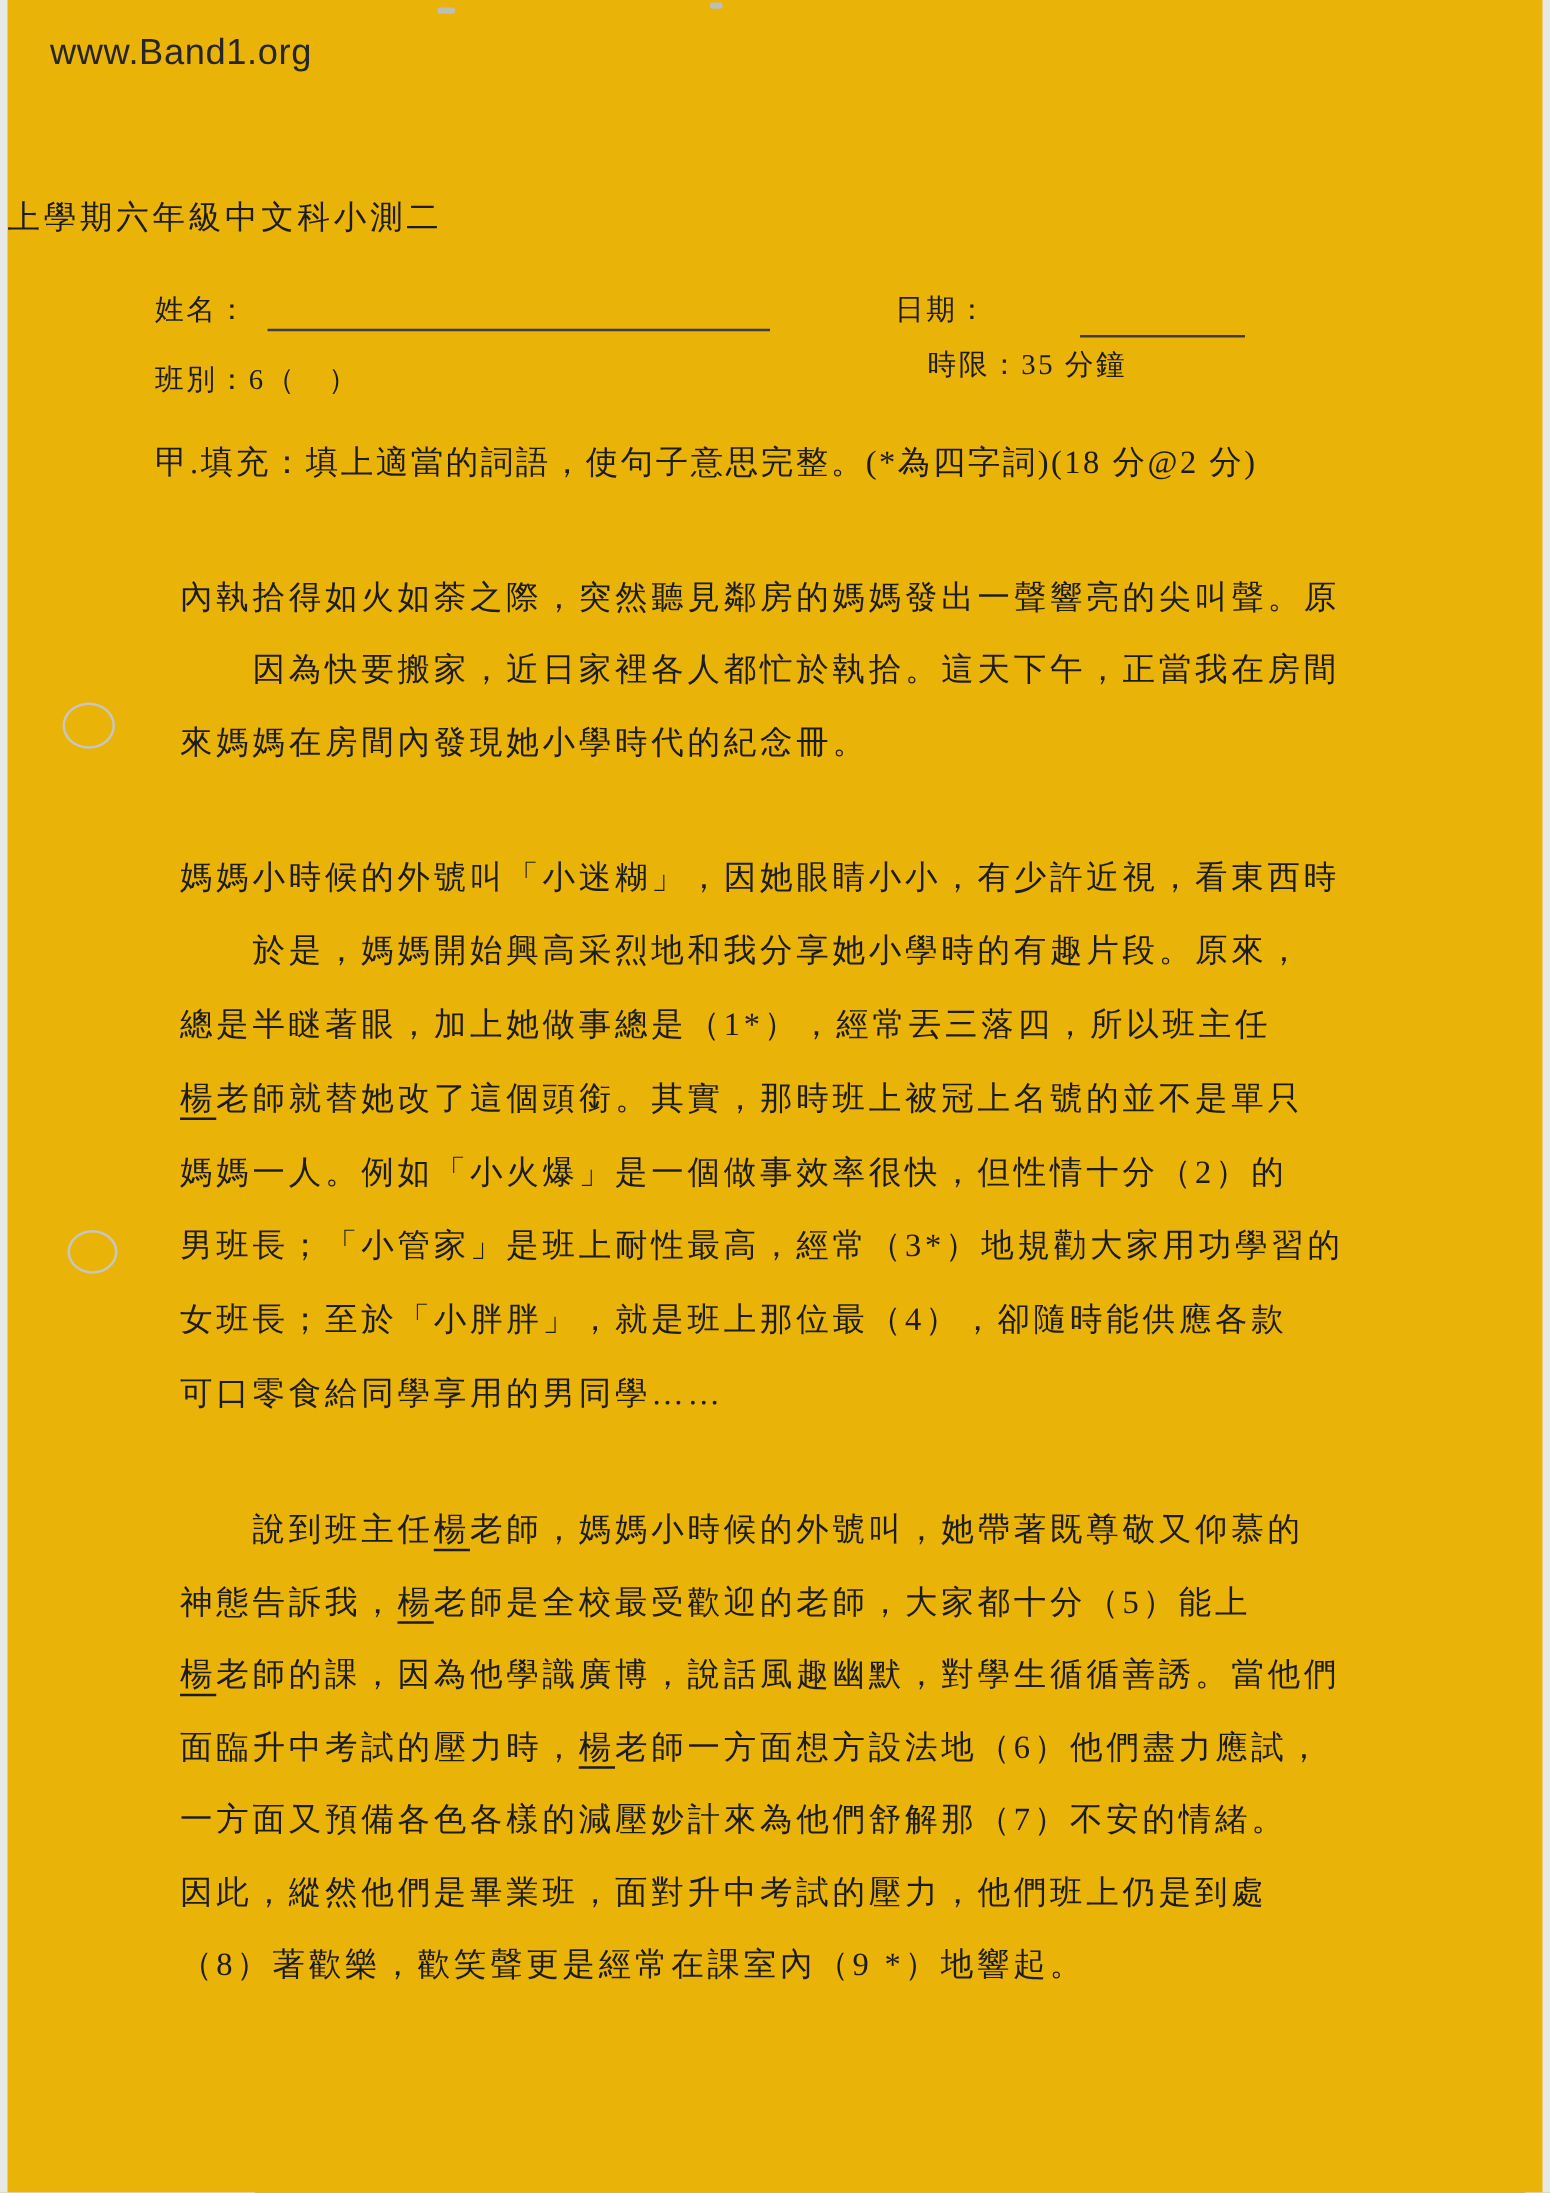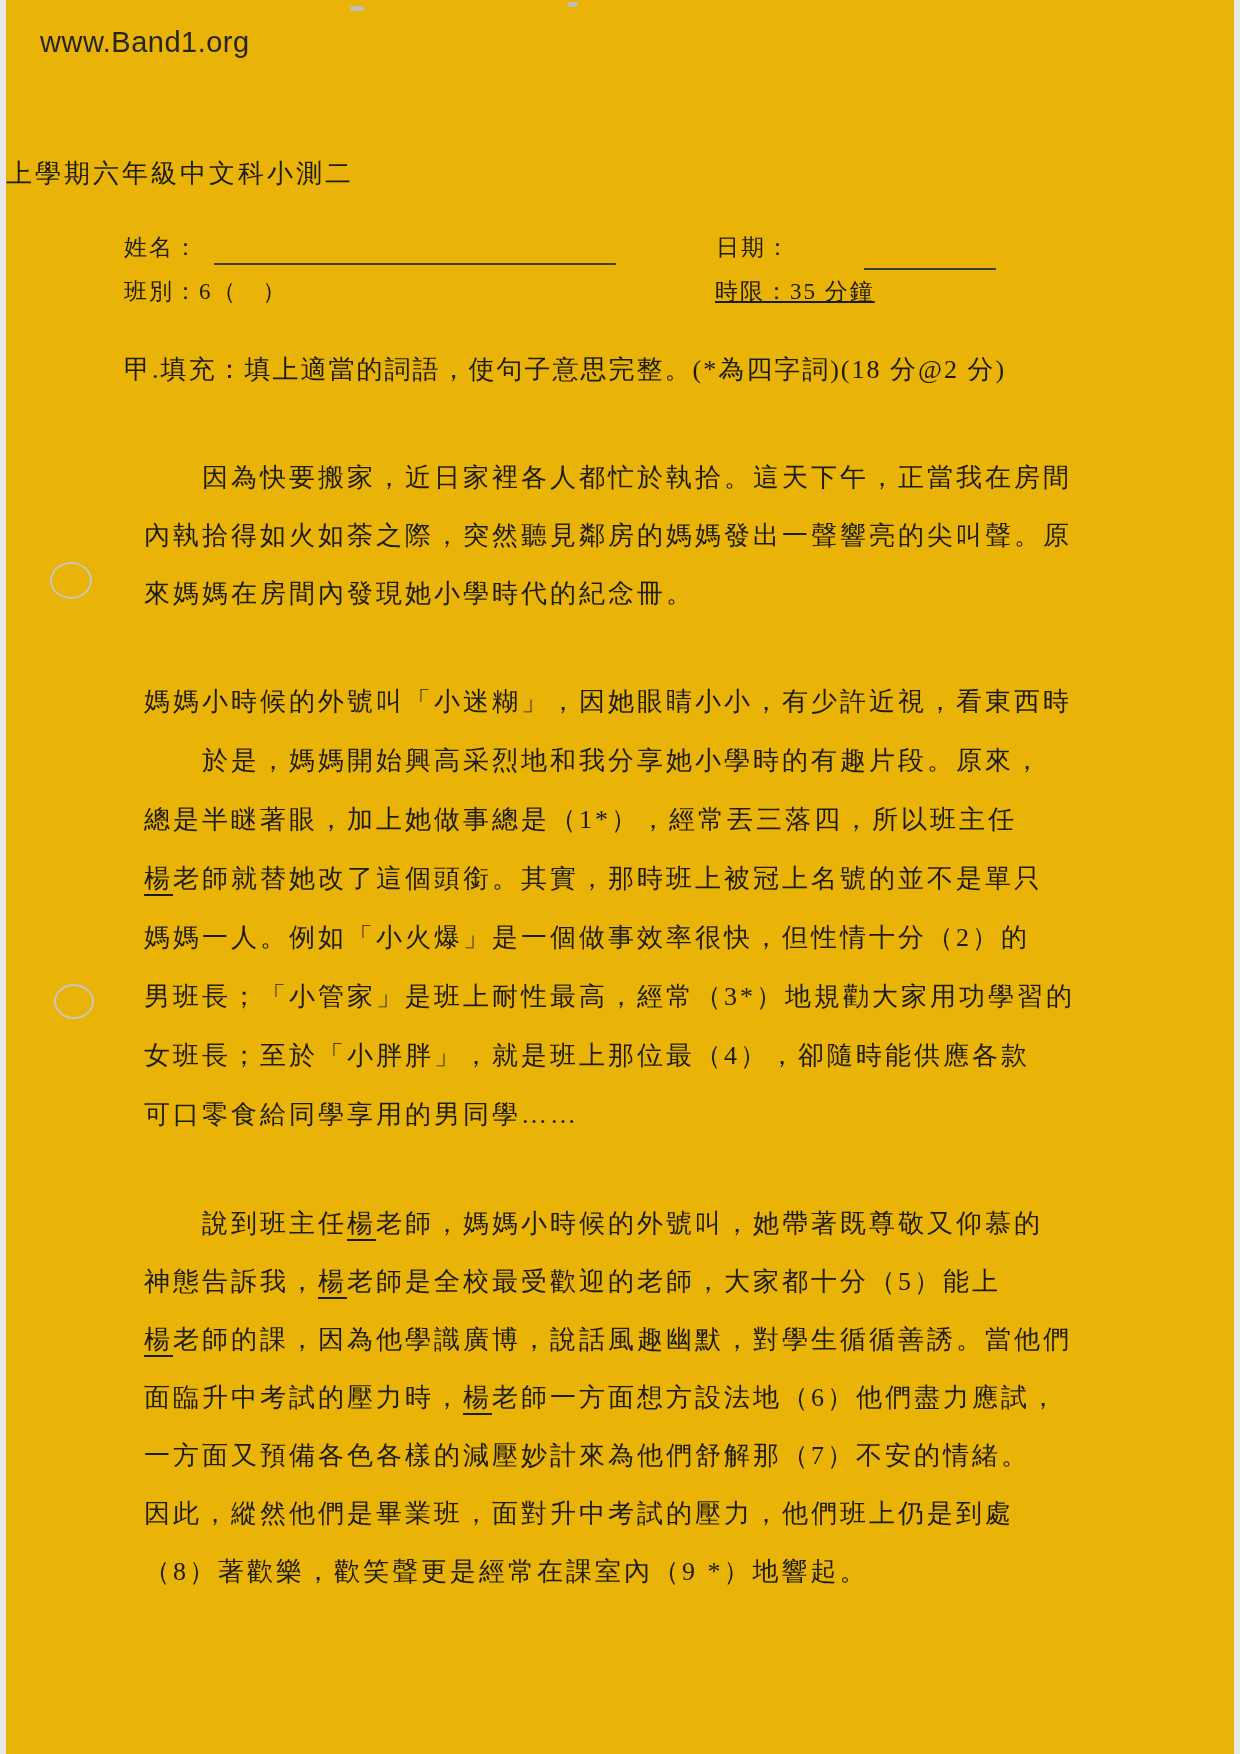--- a/index.html
+++ b/index.html
@@ -54,28 +54,28 @@
   <div class="watermark">www.Band1.org</div>
 
   <div class="page-title">上學期六年級中文科小測二</div>
 
   <div class="hdr-item" style="left:118px; top:232px;">姓名：</div>
   <div class="blank-line" style="left:208px; top:263px; width:402px;"></div>
 
   <div class="hdr-item" style="left:710px; top:232px;">日期：</div>
   <div class="blank-line" style="left:858px; top:268px; width:132px;"></div>
 
-  <div class="hdr-item" style="left:118px; top:276px;font-family:Liberation Serif, serif;">班別：6（　）</div>
-  <div class="hdr-item" style="left:709px; top:276px;text-decoration:underline;">時限：35 分鐘</div>
+  <div class="hdr-item" style="left:118px; top:288px;font-family:Liberation Serif, serif;">班別：6（　）</div>
+  <div class="hdr-item" style="left:736px; top:276px;">時限：35 分鐘</div>
 
   <div class="section-heading">甲.填充：填上適當的詞語，使句子意思完整。(*為四字詞)(18 分@2 分)</div>
 
   <div class="para p1" style="top:449px;">
+      <div class="tline"><span>內執拾得如火如荼之際，突然聽見鄰房的媽媽發出一聲響亮的尖叫聲。原</span></div>
       <div class="tline indent"><span>因為快要搬家，近日家裡各人都忙於執拾。這天下午，正當我在房間</span></div>
-      <div class="tline"><span>內執拾得如火如荼之際，突然聽見鄰房的媽媽發出一聲響亮的尖叫聲。原</span></div>
       <div class="tline"><span>來媽媽在房間內發現她小學時代的紀念冊。</span></div>
     </div>
   <div class="para p2" style="top:672px;">
       <div class="tline"><span>媽媽小時候的外號叫「小迷糊」，因她眼睛小小，有少許近視，看東西時</span></div>
       <div class="tline indent"><span>於是，媽媽開始興高采烈地和我分享她小學時的有趣片段。原來，</span></div>
       <div class="tline"><span>總是半瞇著眼，加上她做事總是（1*），經常丟三落四，所以班主任</span></div>
       <div class="tline"><span class="u">楊</span><span>老師就替她改了這個頭銜。其實，那時班上被冠上名號的並不是單只</span></div>
       <div class="tline"><span>媽媽一人。例如「小火爆」是一個做事效率很快，但性情十分（2）的</span></div>
       <div class="tline"><span>男班長；「小管家」是班上耐性最高，經常（3*）地規勸大家用功學習的</span></div>
       <div class="tline"><span>女班長；至於「小胖胖」，就是班上那位最（4），卻隨時能供應各款</span></div>

